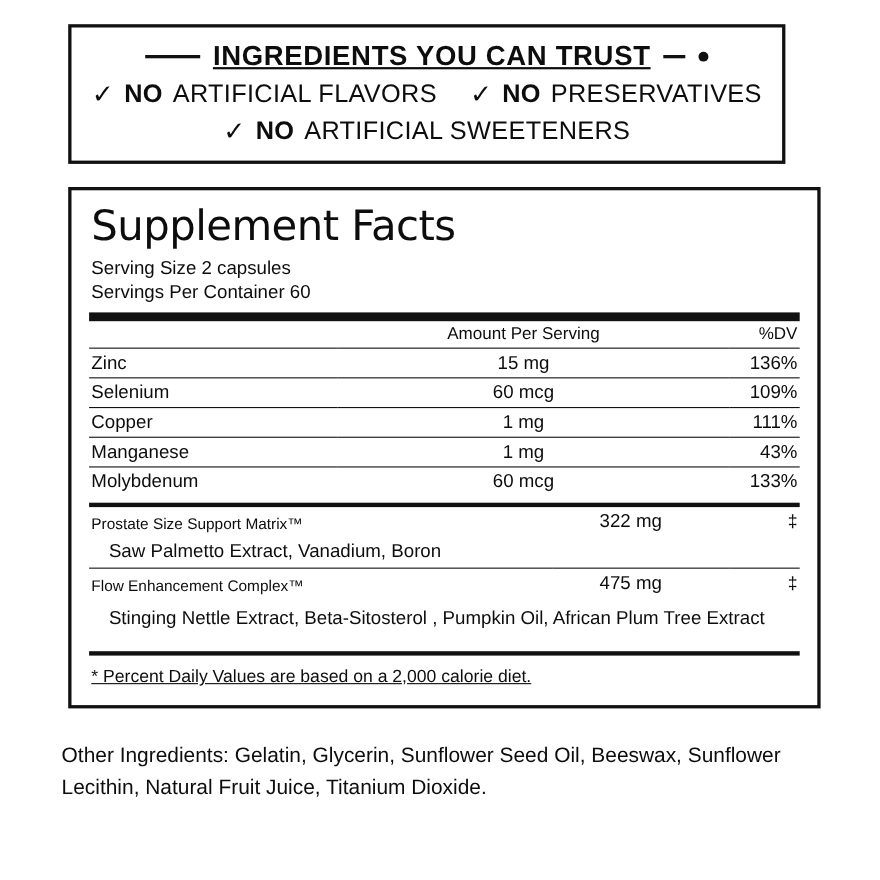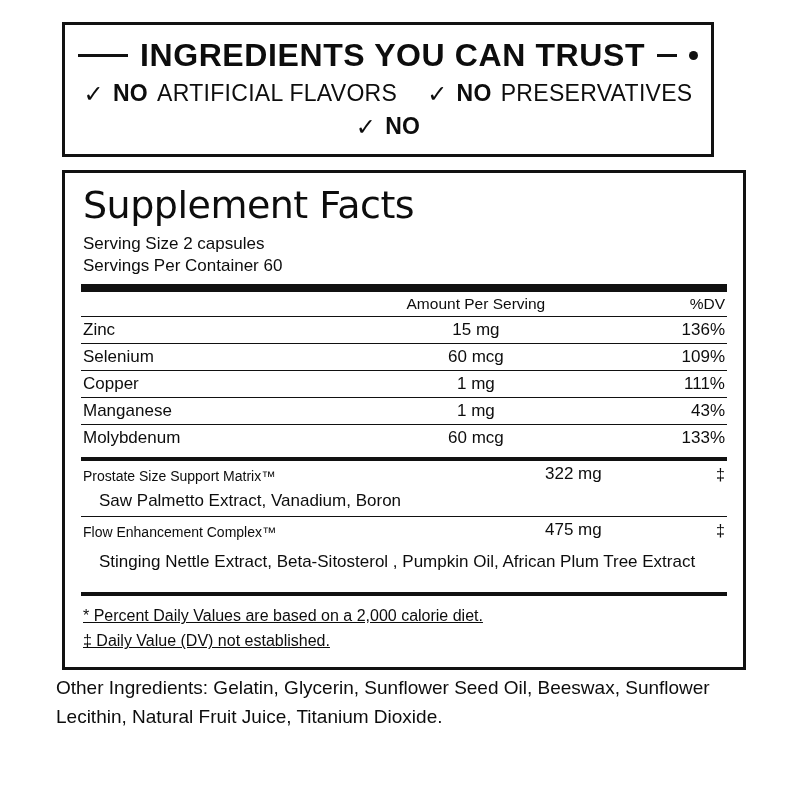--- a/index.html
+++ b/index.html
@@ -43,23 +43,24 @@
   .trust-dot {
     width: 9px;
     height: 9px;
     border-radius: 50%;
     background: #111111;
     flex: 0 0 auto;
   }
   .trust-title {
     font-family: "Liberation Sans", sans-serif;
     font-weight: bold;
-    font-size: 32px;
+    font-size: 25px;
     letter-spacing: 0.6px;
     white-space: nowrap;
+    text-decoration: underline;
   }
   .trust-line {
     display: flex;
     align-items: center;
     justify-content: center;
     gap: 30px;
     margin-top: 6px;
   }
   .trust-claim {
     display: flex;
@@ -185,20 +186,21 @@
       <span class="check">✓</span>
       <span class="no">NO</span>
       <span>PRESERVATIVES</span>
     </span>
   </div>
 
   <div class="trust-line">
     <span class="trust-claim">
       <span class="check">✓</span>
       <span class="no">NO</span>
+      <span>ARTIFICIAL SWEETENERS</span>
     </span>
   </div>
 
 </div>
 
 <div class="sf-box">
 
   <div class="sf-title">Supplement Facts</div>
 
   <div class="sf-serving">Serving Size 2 capsules</div>
@@ -262,17 +264,16 @@
     </tr>
     <tr>
       <td class="blend-sub" colspan="3" style="padding-top:8px !important;padding-bottom:8px !important;">Stinging Nettle Extract, Beta-Sitosterol , Pumpkin Oil, African Plum Tree  Extract</td>
     </tr>
   </tbody>
     </table>
 
   <div class="rule-med" style="margin-top:10px;"></div>
 
   <div class="footnotes">* Percent Daily Values are based on a 2,000 calorie diet.</div>
-  <div class="footnotes" style="margin-top:2px;">‡ Daily Value (DV) not established.</div>
 
 </div>
 
 <div class="other">Other Ingredients: Gelatin, Glycerin, Sunflower Seed Oil, Beeswax, Sunflower Lecithin, Natural Fruit Juice, Titanium Dioxide.</div>
 
 </body></html>

